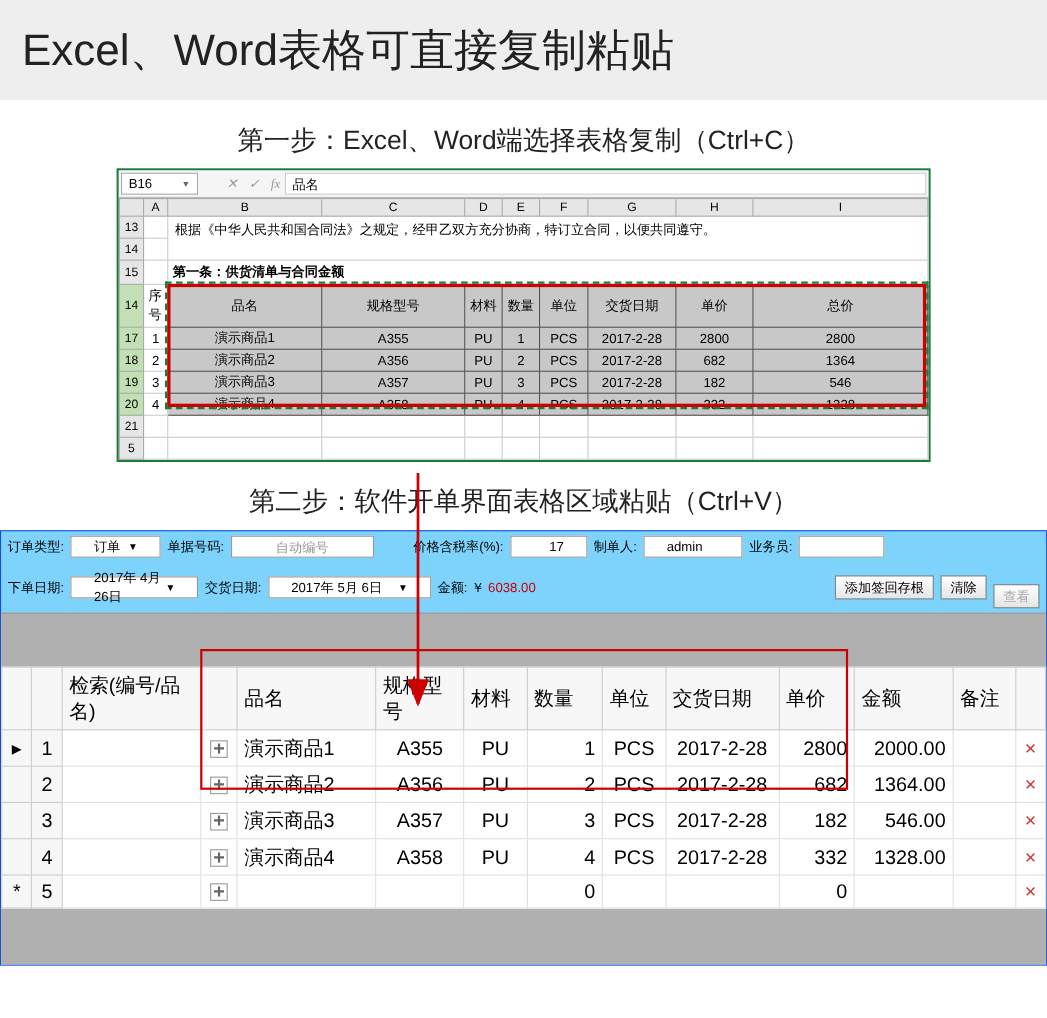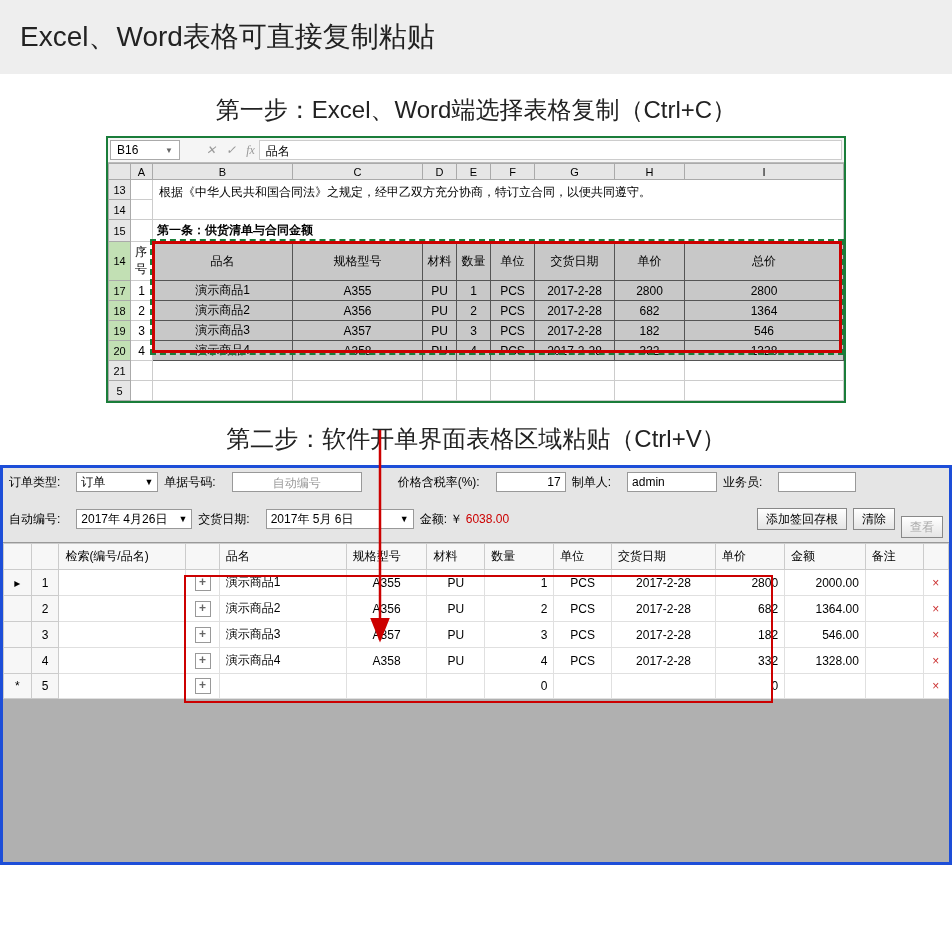--- a/index.html
+++ b/index.html
@@ -5,21 +5,21 @@
   * { box-sizing: border-box; margin: 0; padding: 0; }
   body {
     font-family: "Microsoft YaHei", Arial, sans-serif;
     background: #fff;
     width: 952px;
     position: relative;
   }
   .title-banner {
     background: #eeeeee;
     padding: 18px 20px;
-    font-size: 28px;
+    font-size: 40px;
     font-weight: 400;
     color: #222;
   }
   .step-label {
     text-align: center;
     font-size: 24px;
     color: #222;
     margin: 20px 0 10px;
   }
 
@@ -82,40 +82,39 @@
   .excel-selection-border {
     position:absolute;
     border: 3px solid #c00;
     outline: 2px dashed #1a7d3a;
     pointer-events: none;
   }
   .intro-cell { font-size: 12px; padding: 4px 6px !important; }
 
   
   .app-wrap {
-    border: 3px solid #1d4ed8;
+    border: 1px solid #1d4ed8;
     margin-top: 8px;
     font-size: 12px;
-    background:#e5e5e5;
+    background:#7dd3fc;
   }
   .app-toolbar {
     display:flex;
     align-items:center;
     gap:6px;
     padding: 4px 6px;
     flex-wrap:wrap;
   }
   .app-toolbar label { white-space:nowrap; }
   .app-toolbar .text-in, .app-toolbar .combo {
     border:1px solid #999;
     background:#fff;
     height:20px;
-    padding: 2px 4px;
+    padding: 2px 20px;
     font-size:12px;
-    margin-left:10px;
   }
   .app-toolbar .combo { display:inline-flex; align-items:center; gap:4px; }
   .app-toolbar .btn {
     border:1px solid #888;
     background:linear-gradient(#fff,#e5e5e5);
     height:22px;
     padding: 2px 8px;
     font-size:12px;
     cursor:pointer;
   }
@@ -123,21 +122,22 @@
   .ylabel-red { color:#c00; font-weight:normal; }
   .notes-row { display:flex; align-items:center; gap:6px; padding:4px 6px; }
   .notes-row .text-in { flex:1; }
 
   
   .datagrid-wrap { border-top:1px solid #999; background:#b0b0b0; height:320px; }
   .datagrid {
     width:100%;
     border-collapse:collapse;
     background:#fff;
-    font-size:12px;
+    font-size:18px;
+    margin-top:48px;
   }
   .datagrid th {
     background:#f7f7f7;
     border:1px solid #ccc;
     font-weight:normal;
     padding: 4px 6px;
     text-align:left;
     height:24px;
   }
   .datagrid td {
@@ -325,21 +325,21 @@
     <span class="text-in auto-placeholder" style="width:130px;">自动编号</span>
     <span style="width:24px;"></span>
     <label>价格含税率(%):</label>
     <span class="text-in" style="width:70px;text-align:right;">17</span>
     <label>制单人:</label>
     <span class="text-in" style="width:90px;">admin</span>
     <label>业务员:</label>
     <span class="text-in" style="width:78px;"></span>
   </div>
   <div class="app-toolbar">
-    <label>自动编号:</label>
+    <label>下单日期:</label>
     <span class="combo" style="width:116px;">
       <span>2017年 4月26日</span>
         <span style="margin-left:auto;font-size:9px;">▼</span>
     </span>
     <label>交货日期:</label>
     <span class="combo" style="width:148px;">
       <span>2017年  5月  6日</span>
         <span style="margin-left:auto;font-size:9px;">▼</span>
     </span>
     <label><span>金额: ￥</span> <span class="ylabel-red">6038.00</span></label>

